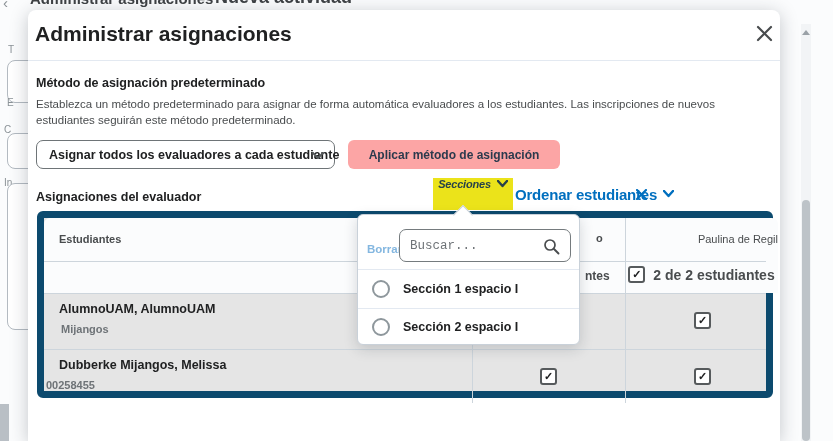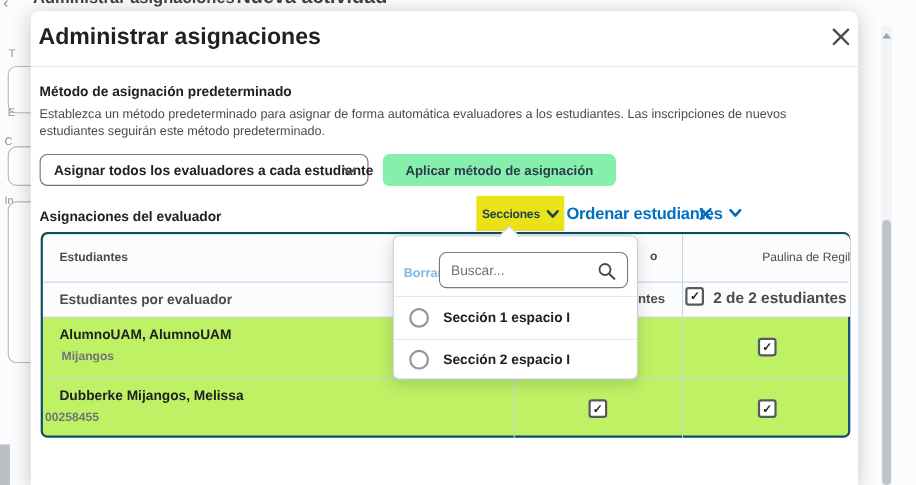--- a/index.html
+++ b/index.html
@@ -10,41 +10,41 @@
   
   .modal{position:absolute;left:28px;top:10px;width:752px;height:431px;background:#fff;
          border-radius:8px 8px 0 0;box-shadow:0 3px 18px rgba(30,40,50,.25);}
   .hline{position:absolute;height:1px;background:#e3e9f1;}
   .vline{position:absolute;width:1px;background:#cdd5dc;}
   .title{font-size:21px;color:#202122;}
   .h2{font-size:12.5px;font-weight:bold;color:#202122;}
   .para{font-size:11.5px;line-height:16px;color:#494c4e;}
   .selectbox{position:absolute;box-sizing:border-box;border:1px solid #6e7477;border-radius:7px;
              background:#fff;display:flex;align-items:center;font-size:12.5px;color:#202122;}
-  .btn{position:absolute;box-sizing:border-box;border:none;border-radius:6px;background:#86efac;
+  .btn{position:absolute;box-sizing:border-box;border:none;border-radius:6px;background:#fca5a5;
        font-family:"Liberation Sans",sans-serif;font-size:12px;font-weight:bold;color:#2b3a4d;
        display:flex;align-items:center;justify-content:center;cursor:pointer;}
   .link{color:#006fbf;font-weight:bold;font-size:15px;letter-spacing:-0.2px;}
-  .tbl{position:absolute;box-sizing:border-box;border:2px solid #0c4a6e;border-radius:6px;background:#bef264;}
+  .tbl{position:absolute;box-sizing:border-box;border:7px solid #0c4a6e;border-radius:6px;background:#e5e5e5;}
   .rowline{position:absolute;left:0;width:100%;height:1px;background:#cdd5dc;}
   .cell-h{font-size:11px;color:#494c4e;}
   .cell-main{font-size:12.5px;color:#202122;}
   .cell-sub{font-size:11px;color:#6e7377;}
   .cell-gray{font-size:12.5px;color:#494c4e;}
   .cb{box-sizing:border-box;width:17px;height:17px;border:2px solid #565a5c;border-radius:3px;
       background:#fff;display:inline-flex;align-items:center;justify-content:center;
       font-size:11px;font-weight:bold;color:#202122;}
   .radio{box-sizing:border-box;width:18px;height:18px;border:2px solid #8e979c;border-radius:50%;background:#fff;}
   .panel{position:absolute;box-sizing:border-box;background:#fff;border:1px solid #c9d1d9;border-radius:6px;
          box-shadow:0 4px 14px rgba(30,40,50,.18);z-index:30;}
   .caret{position:absolute;width:13px;height:13px;background:#fff;transform:rotate(45deg);
          border-left:1px solid #c9d1d9;border-top:1px solid #c9d1d9;}
   .searchbox{position:absolute;box-sizing:border-box;border:1px solid #757b7e;border-radius:7px;background:#fff;}
   .searchbox input{border:none;outline:none;background:transparent;width:130px;height:100%;
-         font-family:Liberation Sans, sans-serif;font-size:12.5px;color:#15803d;padding:0 0 0 10px;}
+         font-family:Liberation Mono, monospace;font-size:12.5px;color:#15803d;padding:0 0 0 10px;}
   .searchbox input::placeholder{color:#6e7377;}
   .opt-label{font-size:12.5px;color:#202122;}
   .hl{position:absolute;background:#ebe31a;}
   .hl-text{font-size:11px;font-weight:bold;color:#27424a;letter-spacing:-0.2px;}
   .frag{position:absolute;overflow:hidden;}
   .bgtxt{color:#3f4245;}
   .bgbox{position:absolute;box-sizing:border-box;border:1px solid #b3bac1;border-radius:8px;background:#fff;}
   .bglbl{position:absolute;font-size:10px;color:#8a9196;}
   .sbtrack{position:absolute;left:801px;top:24px;width:10px;height:417px;background:#f2f4f6;}
   .sbthumb{position:absolute;left:802px;top:200px;width:8px;height:241px;background:#bdc3c8;border-radius:4px;}
@@ -93,21 +93,21 @@
       <svg class="abs" style="right:10px;top:11px;" width="12" height="8" viewBox="0 0 12 8">
           <polyline points="1,1 6,6 11,1" fill="none" stroke="#565a5c" stroke-width="2" stroke-linecap="round" stroke-linejoin="round"></polyline>
         </svg>
     </div>
 
     <button class="btn" style="left:320px;top:130px;width:212px;height:29px;">Aplicar método de asignación</button>
 
     <div class="abs h2 nw" style="left:8px;top:180px;">Asignaciones del evaluador</div>
 
     <div class="hl" style="left:405px;top:168px;width:80px;height:32px;"></div>
-    <div class="abs" style="left:405px;top:169px;width:80px;height:32px;display:flex;align-items:center;justify-content:center;gap:6px;cursor:pointer;z-index:2;">
+    <div class="abs" style="left:405px;top:158px;width:80px;height:32px;display:flex;align-items:center;justify-content:center;gap:6px;cursor:pointer;z-index:2;font-style:italic;">
       <span class="hl-text nw">Secciones</span>
       <svg width="11" height="8" viewBox="0 0 11 8">
         <polyline points="1,1 5.5,6 10,1" fill="none" stroke="#27424a" stroke-width="2.4" stroke-linecap="round" stroke-linejoin="round"></polyline>
       </svg>
     </div>
 
     <div class="abs" style="left:487px;top:168px;height:32px;display:flex;align-items:center;gap:6px;cursor:pointer;">
       <span class="link nw">Ordenar estudiantes</span>
       <svg width="11" height="8" viewBox="0 0 11 8">
         <polyline points="1,1 5.5,6 10,1" fill="none" stroke="#006fbf" stroke-width="2.4" stroke-linecap="round" stroke-linejoin="round"></polyline>
@@ -129,21 +129,20 @@
       <div class="vline" style="left:581px;top:0;height:185px;"></div>
 
       <div class="rowline" style="top:43px;"></div>
       <div class="rowline" style="top:75px;"></div>
       <div class="rowline" style="top:131px;"></div>
 
       <div class="abs cell-h nw" style="left:15px;top:15px;">Estudiantes</div>
       <div class="abs cell-h nw" style="left:552px;top:14px;">o</div>
       <div class="abs cell-h" style="left:581px;top:15px;width:153px;text-align:right;">Paulina de Regil</div>
 
-      <div class="abs cell-gray nw" style="left:15px;top:52px;">Estudiantes por evaluador</div>
       <div class="abs cell-gray nw" style="left:541px;top:51px;font-size:12px;">ntes</div>
       <div class="abs" style="left:581px;top:48px;width:153px;display:flex;align-items:center;justify-content:center;gap:8px;">
         <span class="cb">✓</span>
         <span class="cell-gray nw" style="font-size:14px;">2 de 2 estudiantes</span>
       </div>
 
       <div class="abs cell-main nw" style="left:15px;top:84px;">AlumnoUAM, AlumnoUAM</div>
       <div class="abs cell-sub nw" style="left:17px;top:105px;">Mijangos</div>
       <span class="cb abs" style="left:650px;top:94px;">✓</span>
 

